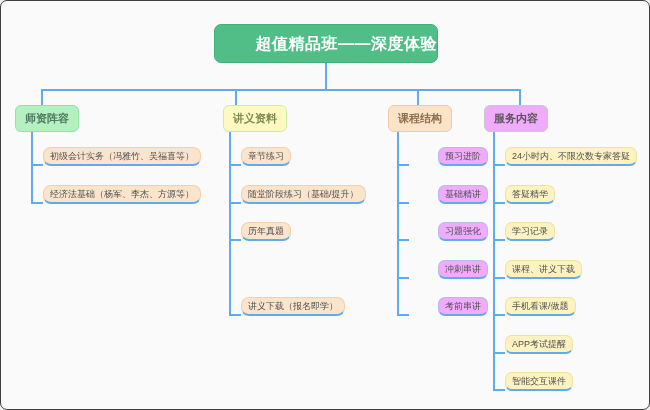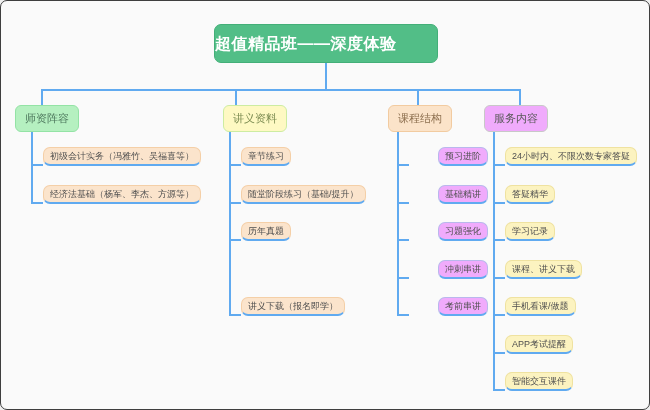--- a/index.html
+++ b/index.html
@@ -6,35 +6,35 @@
   .stage { position:relative; width:650px; height:410px; }
   .canvas { position:absolute; left:0; top:0; width:648px; height:408px; background:#fafafa;
             border:1px solid #3f3f3f; border-radius:7px; overflow:hidden; }
 
   .line  { position:absolute; background:#60aaf0; }
   .vline { width:2px; }
   .hline { height:2px; }
 
   .root { position:absolute; left:213px; top:23px; width:224px; height:39px; box-sizing:border-box;
           background:#52be87; border:1px solid #43af78; border-radius:7px; color:#ffffff;
-          font-weight:bold; font-size:16px; line-height:37px; text-align:left; letter-spacing:.5px; }
+          font-weight:bold; font-size:16px; line-height:37px; text-align:right; letter-spacing:.5px; }
 
   .branch { position:absolute; top:104px; height:27px; box-sizing:border-box; border-radius:6px;
-            font-size:11px; line-height:25px; padding:0 9px; text-align:center; white-space:nowrap; }
+            font-size:11px; line-height:25px; padding:0 9px; text-align:center; white-space:nowrap;font-weight:bold; }
   .b1 { left:14px;  background:#b5f0c0; border:1px solid #93e3a5; color:#4f7a5e; }
   .b2 { left:222px; background:#fef9c3; border:1px solid #cdeca1; color:#7c8c52; }
   .b3 { left:387px; background:#fbe3c9; border:1px solid #f2cba0; color:#8d6f4f; }
   .b4 { left:483px; background:#f0abfc; border:1px solid #c8c8c8; color:#585858; }
 
   .row { position:absolute; display:flex; align-items:flex-end; }
   .row::before { content:""; flex:0 0 12px; width:12px; height:2px; background:#60aaf0; }
   .node { box-sizing:border-box; white-space:nowrap; font-size:9px; line-height:13px;
           padding:2px 6px 1px; border-radius:7px; color:#4f4f4f;
           border-width:1px 1px 2px; border-style:solid; }
-  .peach { background:#fbe4cc; border-color:#f4cfa7 #f4cfa7 #60aaf0; }
+  .peach { background:#fbe4cc; border-color:#f4cfa7 #f4cfa7 #60aaf0;border-radius:8px; }
   .lav   { background:#f0abfc; border-color:#b9b8ec #b9b8ec #60aaf0;margin-left:29px; }
   .yel   { background:#fcf3c0; border-color:#efe2a0 #efe2a0 #60aaf0; }
 </style>
 </head>
 <body>
 
 <div class="stage">
   <div class="canvas">
 
     <div class="line vline" style="left:324px;top:62px;height:26px"></div>

